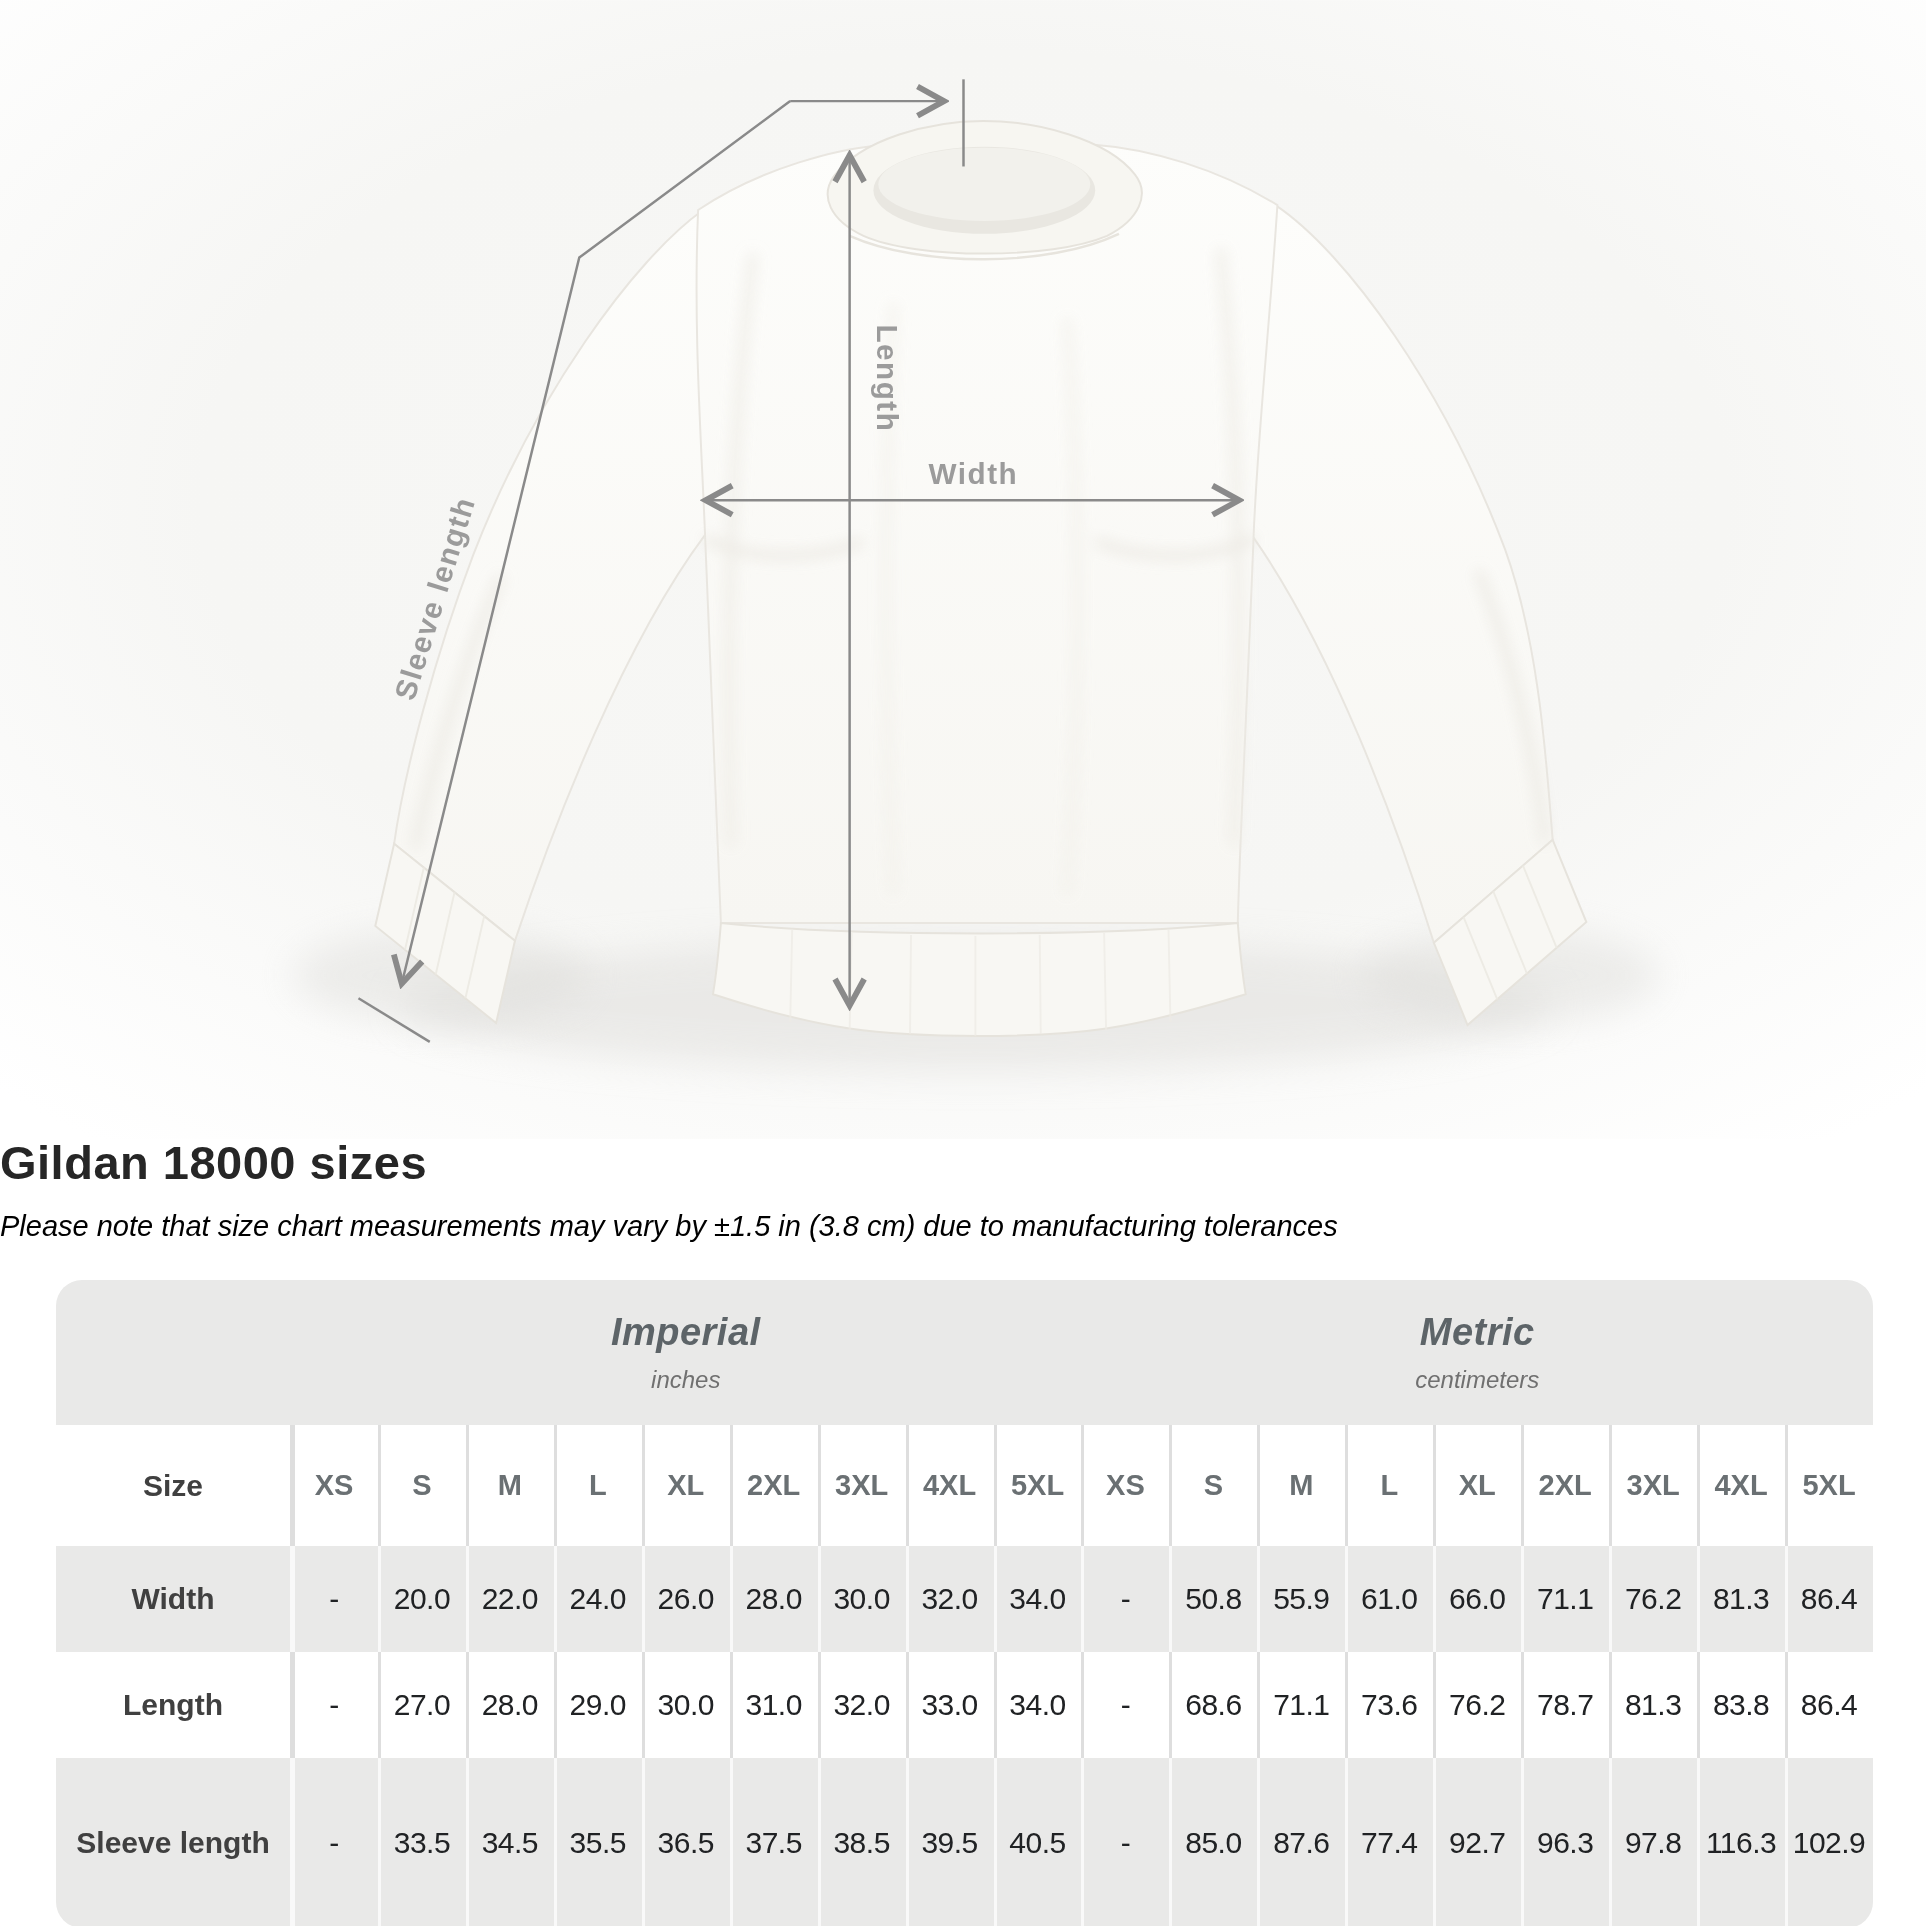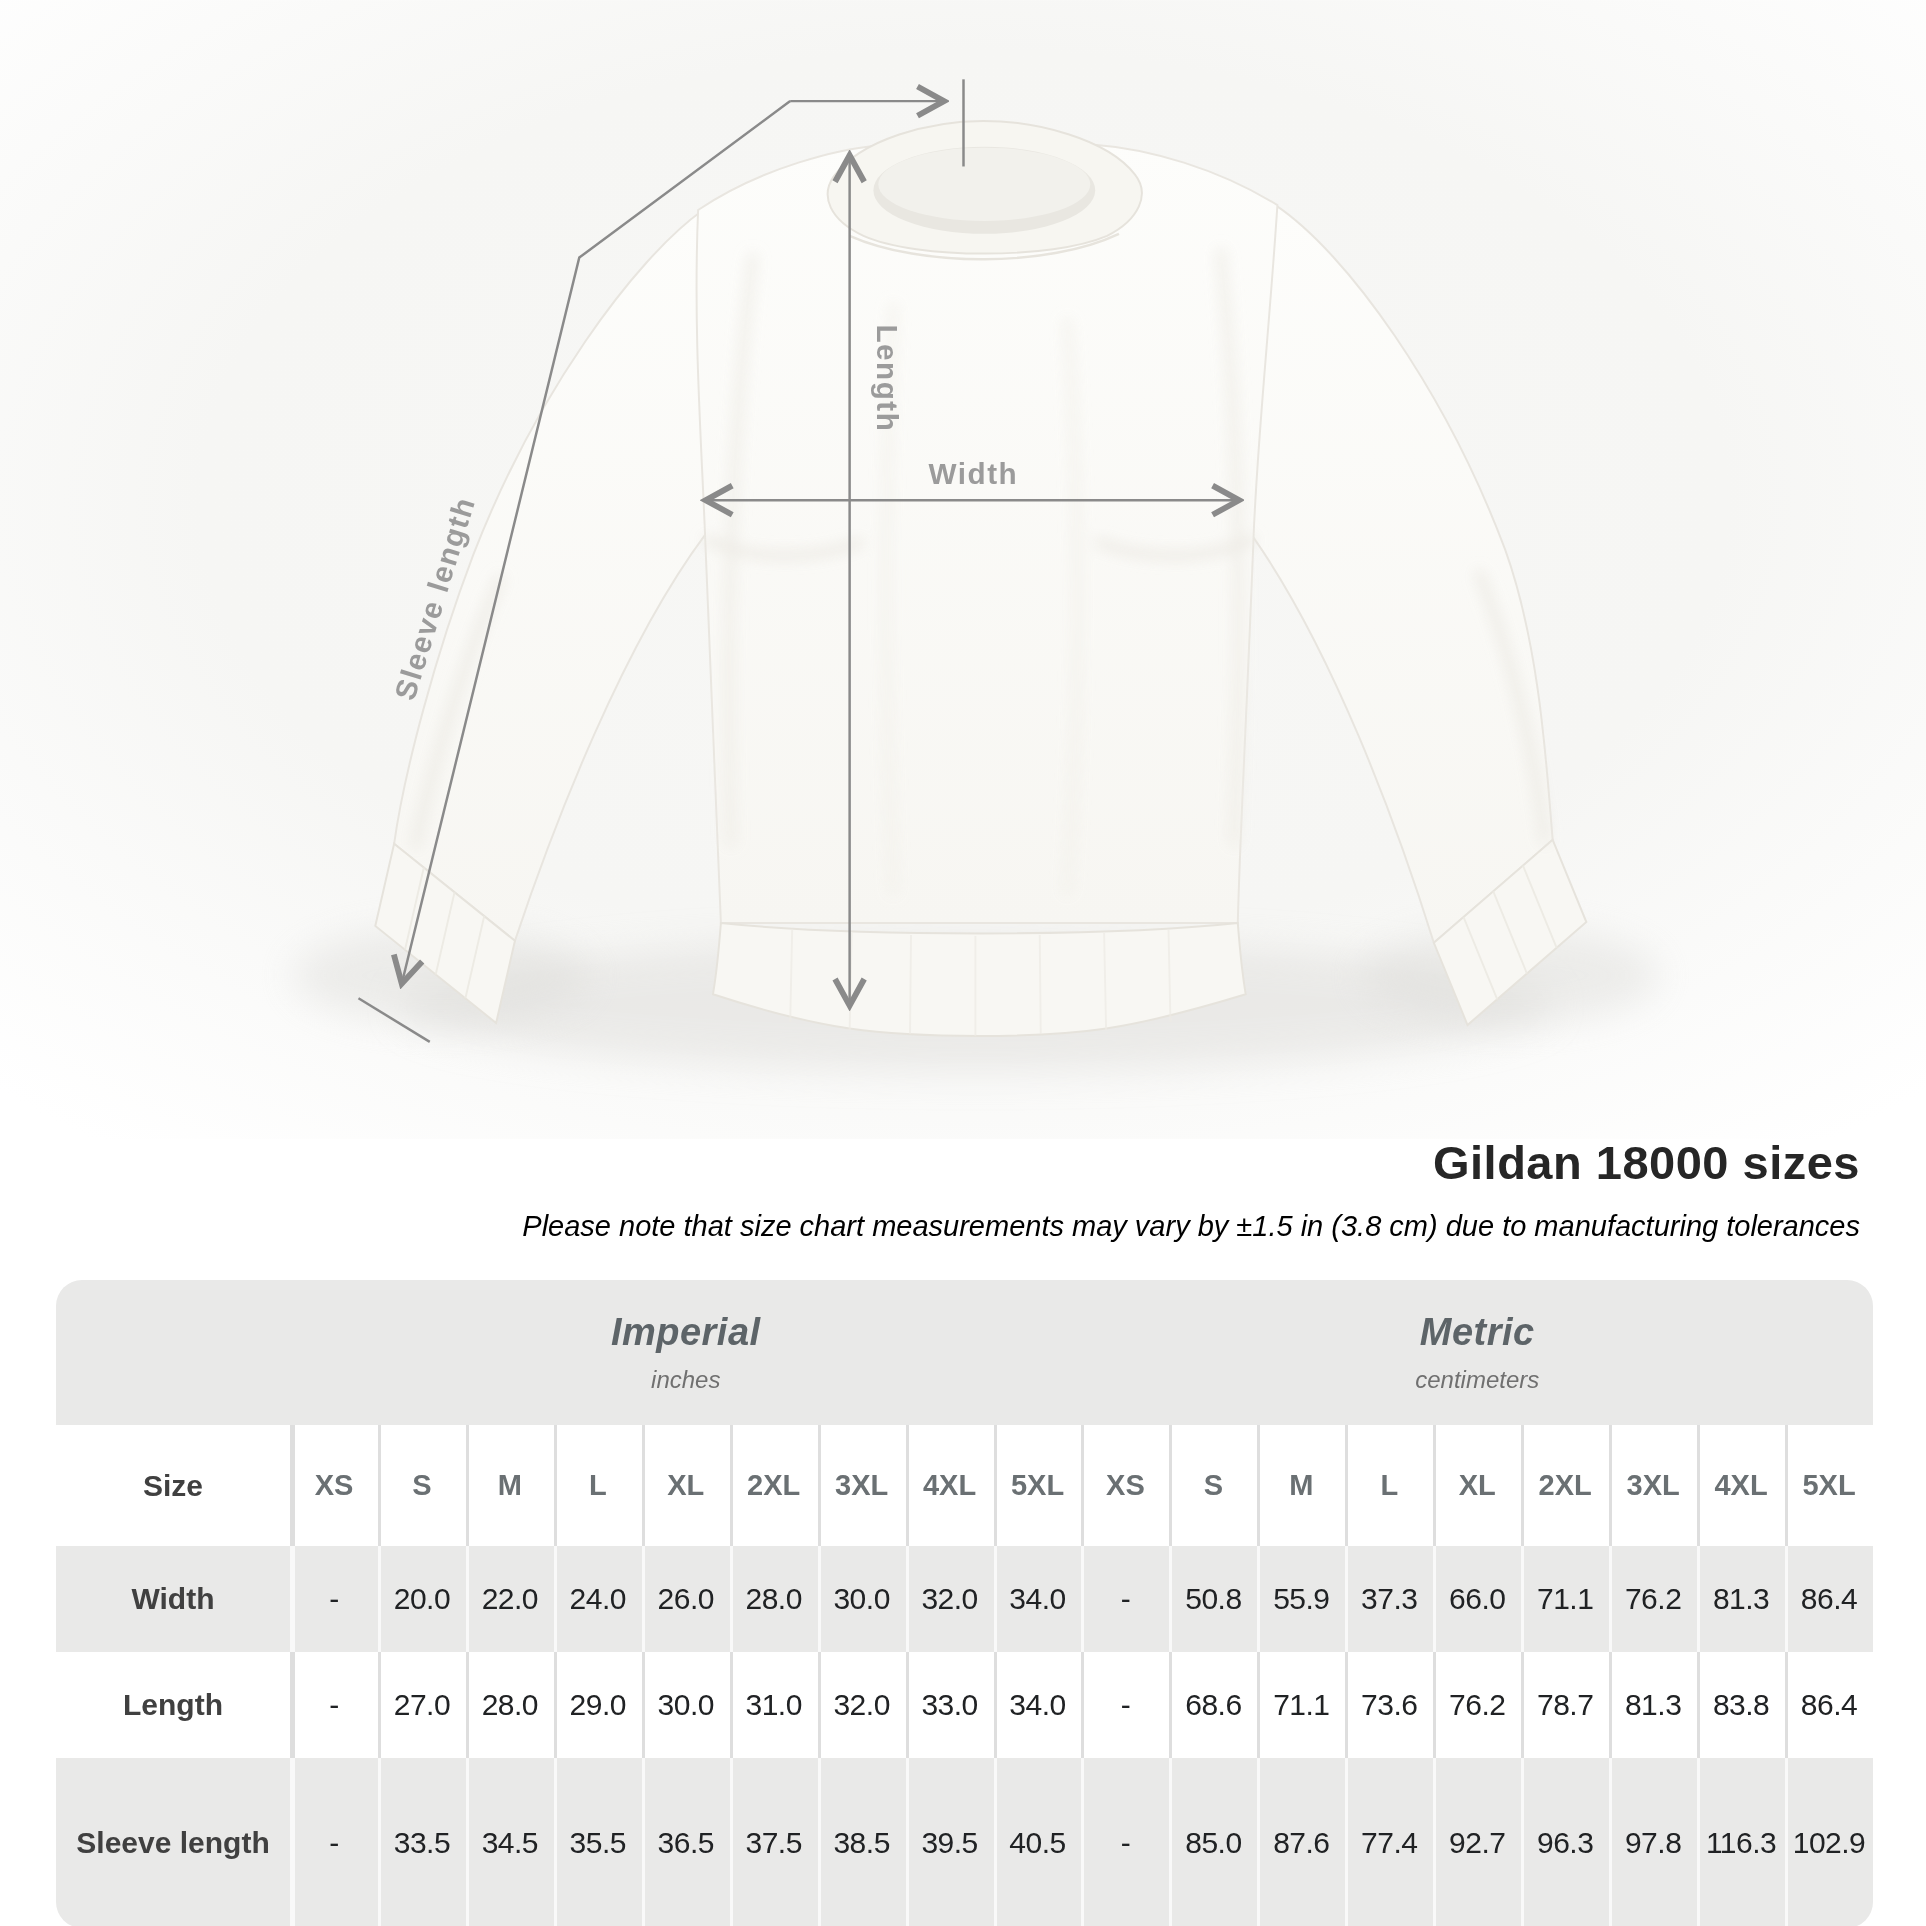--- a/index.html
+++ b/index.html
@@ -5,21 +5,21 @@
   html,body{margin:0;padding:0;}
   body{
     width:1927px;height:1927px;position:relative;background:#ffffff;
     font-family:"Liberation Sans",sans-serif;overflow:hidden;
   }
   
   .photo-wrap{position:absolute;left:0;top:0;width:1927px;height:1139px;}
   .photo-wrap svg{display:block;}
 
   
-  .heading{position:absolute;left:0;top:1135px;width:1860px;text-align:right;}
+  .heading{position:absolute;left:0;top:1135px;width:1860px;text-align:left;}
   .heading .title{font-size:47px;font-weight:bold;color:#262626;letter-spacing:0.5px;}
   .heading .subtitle{margin-top:20px;font-size:29px;font-style:italic;color:#000000;}
 
   
   .size-table{
     position:absolute;left:56px;top:1280px;width:1817px;height:648px;
     background:#e9e9e8;border-radius:26px;overflow:hidden;
   }
   .grid{
     display:grid;width:100%;height:100%;
@@ -186,21 +186,21 @@
       <div class="c val rg sep">22.0</div>
       <div class="c val rg sep">24.0</div>
       <div class="c val rg sep">26.0</div>
       <div class="c val rg sep">28.0</div>
       <div class="c val rg sep">30.0</div>
       <div class="c val rg sep">32.0</div>
       <div class="c val rg sep">34.0</div>
       <div class="c val rg sep">-</div>
       <div class="c val rg sep">50.8</div>
       <div class="c val rg sep">55.9</div>
-      <div class="c val rg sep">37.3</div>
+      <div class="c val rg sep">61.0</div>
       <div class="c val rg sep">66.0</div>
       <div class="c val rg sep">71.1</div>
       <div class="c val rg sep">76.2</div>
       <div class="c val rg sep">81.3</div>
       <div class="c val rg sep">86.4</div>
       <div class="c label-col rw">Length</div>
       <div class="c val rw sep-first">-</div>
       <div class="c val rw sep">27.0</div>
       <div class="c val rw sep">28.0</div>
       <div class="c val rw sep">29.0</div>

